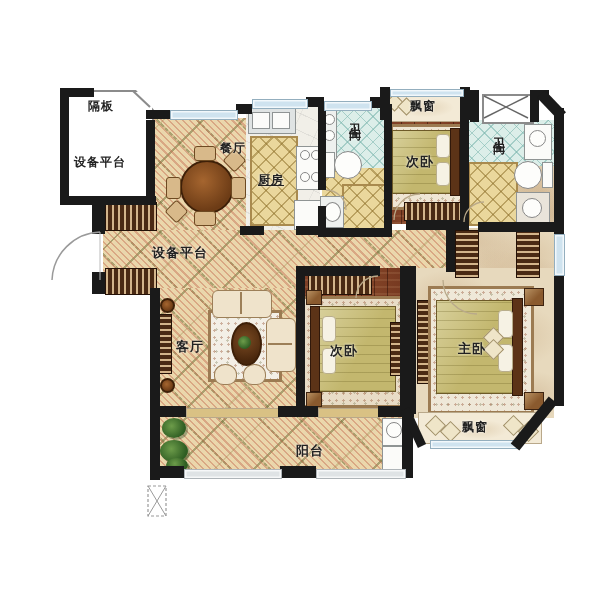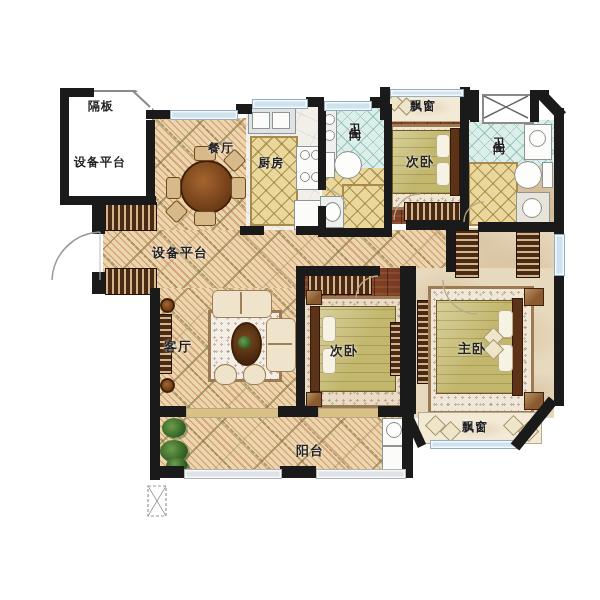--- a/index.html
+++ b/index.html
@@ -265,28 +265,28 @@
 
   <div class="plant" style="left:162px;top:418px;width:24px;height:20px;"></div>
   <div class="plant" style="left:160px;top:440px;width:28px;height:22px;"></div>
   <div class="plant" style="left:166px;top:458px;width:22px;height:14px;"></div>
   <div class="white-fix" style="left:382px;top:418px;width:22px;height:26px;"></div>
   <div class="toilet-bowl" style="left:386px;top:422px;width:14px;height:14px;"></div>
   <div class="white-fix" style="left:382px;top:446px;width:22px;height:24px;"></div>
 
   <div class="lbl small" style="left:88px;top:98px;">隔板</div>
   <div class="lbl small" style="left:74px;top:154px;">设备平台</div>
-  <div class="lbl small" style="left:208px;top:140px;">餐厅</div>
-  <div class="lbl small" style="left:258px;top:155px;">厨房</div>
+  <div class="lbl small" style="left:220px;top:140px;">餐厅</div>
+  <div class="lbl small" style="left:258px;top:172px;text-decoration:underline;">厨房</div>
   <div class="lbl small vert" style="left:346px;top:114px;">卫生间</div>
   <div class="lbl small vert" style="left:490px;top:128px;">卫生间</div>
   <div class="lbl small" style="left:410px;top:98px;">飘窗</div>
   <div class="lbl" style="left:406px;top:153px;">次卧</div>
   <div class="lbl" style="left:152px;top:244px;">设备平台</div>
-  <div class="lbl" style="left:164px;top:338px;">客厅</div>
+  <div class="lbl" style="left:176px;top:338px;">客厅</div>
   <div class="lbl" style="left:330px;top:342px;">次卧</div>
   <div class="lbl" style="left:458px;top:340px;">主卧</div>
   <div class="lbl" style="left:296px;top:442px;">阳台</div>
   <div class="lbl small" style="left:462px;top:419px;">飘窗</div>
 
   <svg class="overlay" width="600" height="600" viewBox="0 0 600 600">
 
     <line x1="541" y1="94" x2="562" y2="116" stroke="#1a1a1a" stroke-width="11"></line>
     <line x1="553" y1="400" x2="515" y2="447" stroke="#1a1a1a" stroke-width="11"></line>
     <line x1="405" y1="409" x2="422" y2="446" stroke="#1a1a1a" stroke-width="9"></line>

